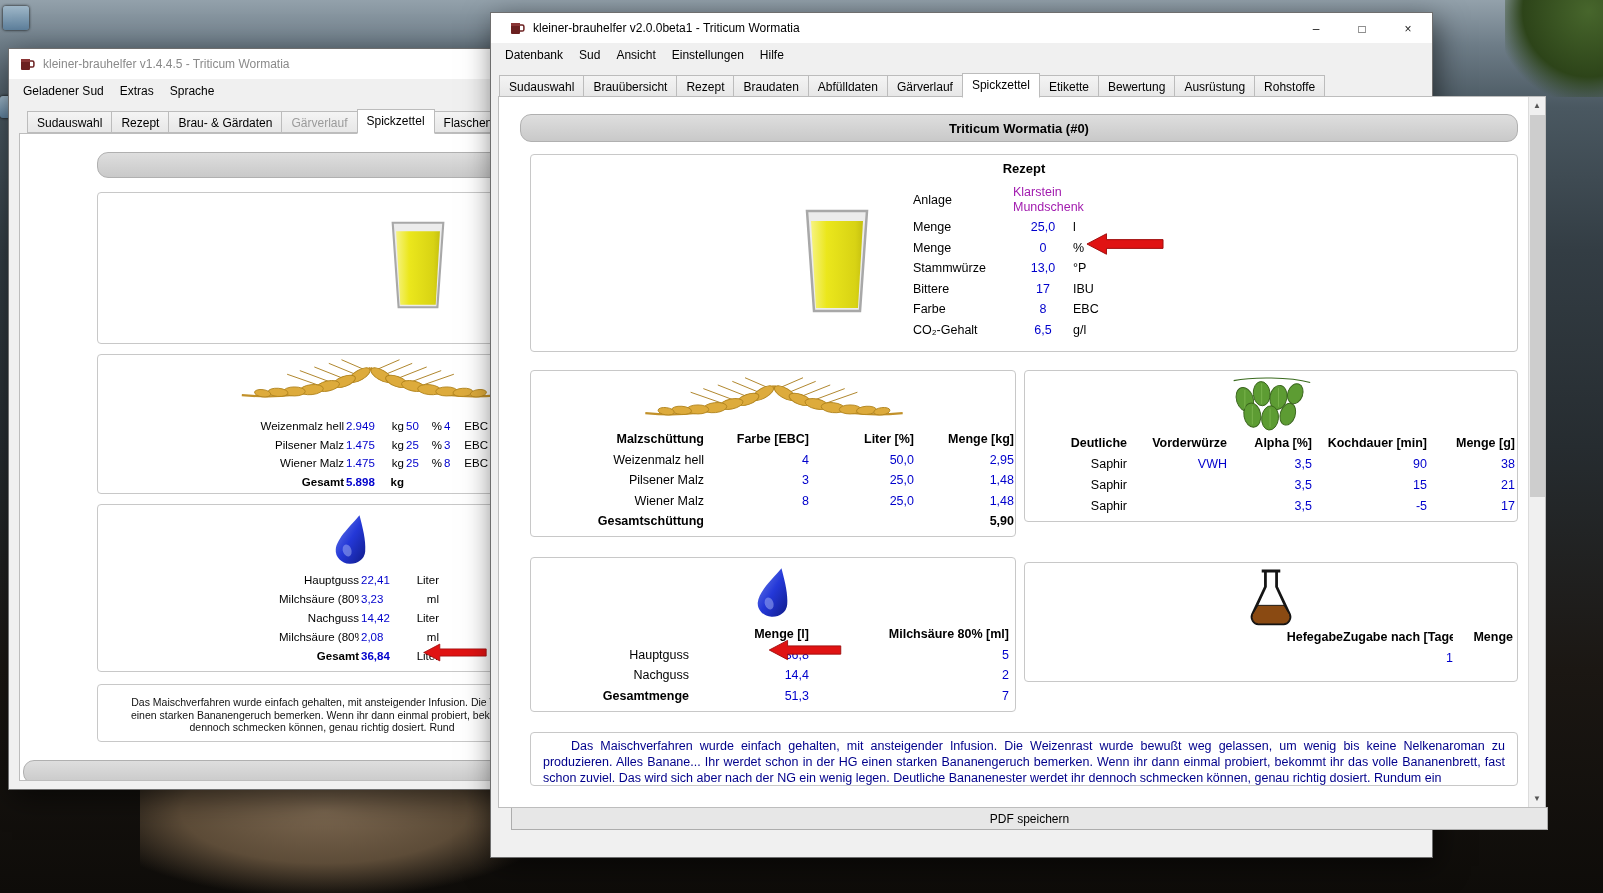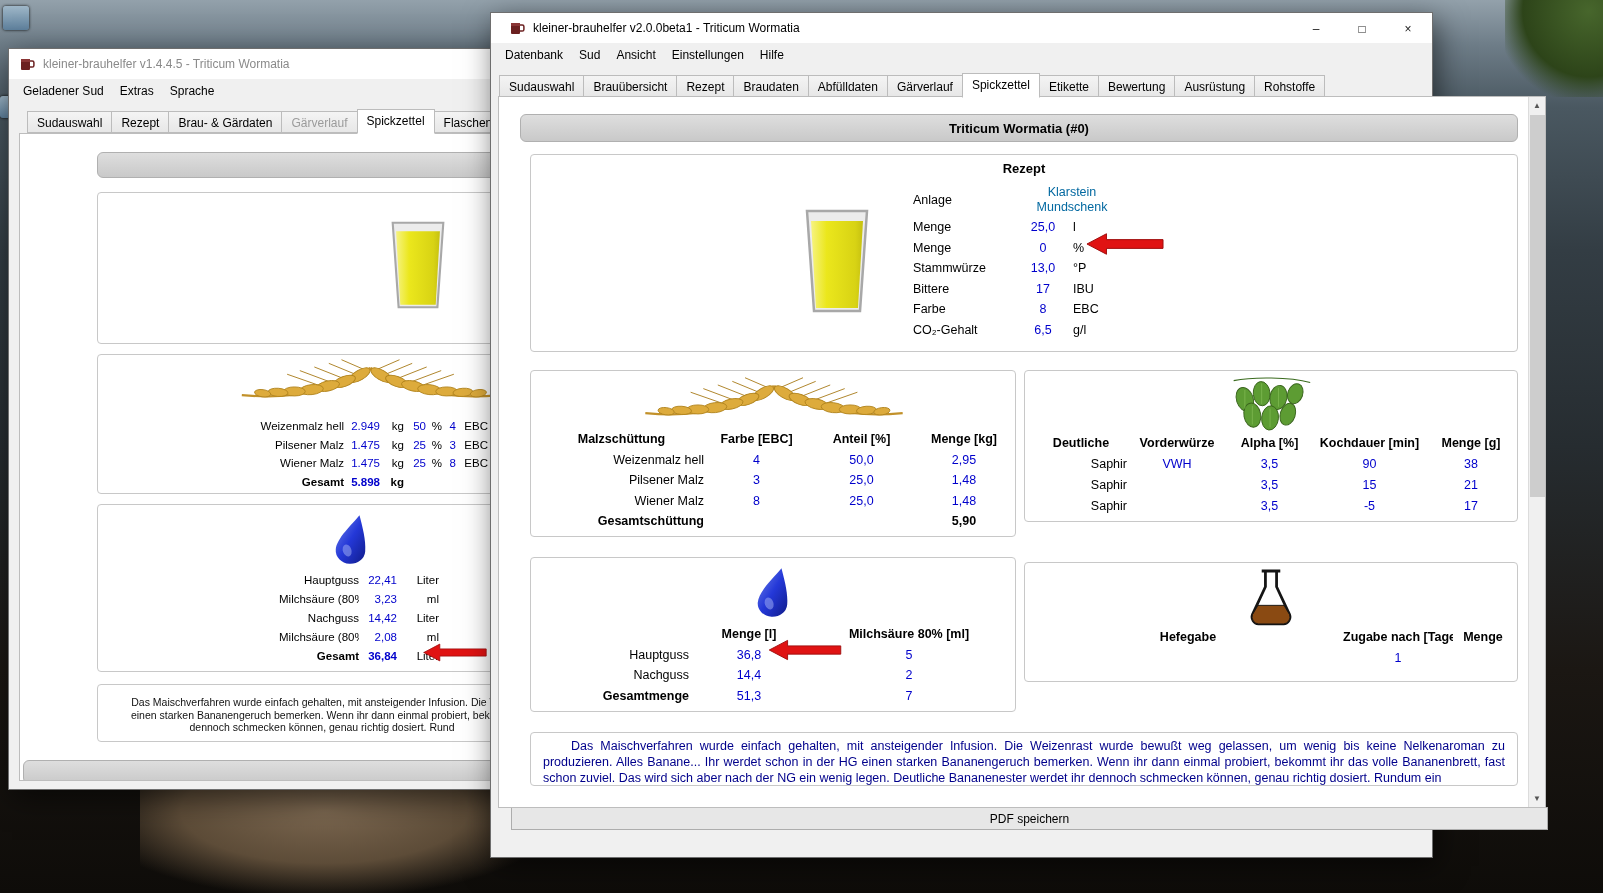--- a/index.html
+++ b/index.html
@@ -25,46 +25,46 @@
 .menu-item{font-size:12px;padding:3px 8px;color:#000}
 .tabstrip{position:absolute;top:60px;display:flex;align-items:flex-end;height:24px;z-index:3}
 .win1 .tabstrip{left:18px}
 .win2 .tabstrip{left:8px}
 .tab{font-size:12px;padding:4px 9px 3px;background:linear-gradient(#f4f4f4,#e7e7e7);border:1px solid #bcbcbc;margin-right:-1px;height:22px;white-space:nowrap;color:#000}
 .tab.active{background:#fff;height:25px;position:relative;z-index:4;margin-bottom:-1px;border-bottom:1px solid #fff}
 .tab.disabled{color:#9b9b9b}
 .panel{position:absolute;background:#fff;border:1px solid #bdbdbd;z-index:2}
 .win1 .panel{left:10px;top:84px;width:542px;height:648px;overflow:hidden}
 .win2 .panel{left:7px;top:83px;width:1048px;height:712px}
-.graybar{position:absolute;border:1px solid #b0b0b0;border-radius:6px;background:linear-gradient(#dedede,#c9c9c9)}
+.graybar{position:absolute;border:1px solid #b0b0b0;border-radius:11px;background:linear-gradient(#dedede,#c9c9c9)}
 .v2-pagetitle{left:21px;top:17px;width:998px;height:28px;display:flex;align-items:center;justify-content:center;font-weight:bold;font-size:13px}
 .box{position:absolute;background:#fff;border:1px solid #c8c8c8;border-radius:4px;overflow:hidden}
 .rez-box{left:31px;top:57px;width:988px;height:198px}
 .malz-box{left:31px;top:273px;width:486px;height:167px}
 .hop-box{left:525px;top:273px;width:494px;height:152px}
 .was-box{left:31px;top:460px;width:486px;height:155px}
 .hefe-box{left:525px;top:465px;width:494px;height:120px}
 .com-box{left:31px;top:635px;width:988px;height:54px;color:#00008b;font-size:12.5px;line-height:16px;padding:5px 12px 0;text-align:justify;text-indent:28px}
 .rez-head{position:absolute;left:0;right:0;top:6px;text-align:center;font-weight:bold;font-size:13px}
 .art{position:absolute}
 .rz-glass{left:274px;top:54px;width:64px;height:104px}
 .malz-art{left:98px;top:4px;width:290px;height:58px}
 .hop-art{left:196px;top:4px;width:100px;height:56px}
 .was-art{left:222px;top:8px;width:38px;height:54px}
 .hefe-art{left:220px;top:5px;width:52px;height:58px}
 .rz-rows{position:absolute;left:382px;top:28px;width:330px;font-size:12.5px}
 .rz-anlage{display:grid;grid-template-columns:100px 118px;min-height:34px}
 .rz-anlage .lab{line-height:34px}
-.rz-anlage .val{align-self:center;text-align:center;color:#0369a1;line-height:15px}
+.rz-anlage .val{align-self:center;text-align:left;color:#a21caf;line-height:15px}
 .rz-anlage .val span{display:block}
 .rz-row{display:grid;grid-template-columns:100px 60px 60px;height:20.5px;line-height:20.5px}
 .rz-row .v{color:#0000cc;text-align:center}
 .tbl{position:absolute;display:grid;font-size:12.5px}
 .tbl span{white-space:nowrap;overflow:hidden}
-.c{text-align:center}.l{text-align:right}.r{text-align:right}
+.c{text-align:right}.l{text-align:right}.r{text-align:left}
 .blue{color:#0000cc}.b{font-weight:bold}
 .malz-grid{left:8px;top:58px;grid-template-columns:165px 105px 105px 100px;grid-auto-rows:20.5px}
 .malz-grid span{line-height:20.5px}
 .hop-grid{left:10px;top:62px;grid-template-columns:92px 100px 85px 115px 88px;grid-auto-rows:21px}
 .hop-grid span{line-height:21px}
 .was-grid{left:8px;top:66px;grid-template-columns:150px 120px 200px;grid-auto-rows:20.5px}
 .was-grid span{line-height:20.5px}
 .hefe-grid{left:8px;top:64px;grid-template-columns:310px 110px 60px;grid-auto-rows:21px}
 .hefe-grid span{line-height:21px}
 .chkrow{position:absolute;left:22px;top:775px;display:flex;align-items:center;gap:6px;font-size:12px}
@@ -355,21 +355,21 @@
               <ellipse cx="31" cy="40" rx="9" ry="4" transform="rotate(8 31 40)"></ellipse>
             </g>
           </g>
         </defs>
         <use href="#earA"></use>
         <use href="#earA" transform="translate(300,0) scale(-1,1)"></use>
       </svg>
       <div class="tbl malz-grid">
         <span class="c b">Malzschüttung</span>
           <span class="c b">Farbe [EBC]</span>
-          <span class="c b">Anteil [%]</span>
+          <span class="c b">Liter [%]</span>
           <span class="c b">Menge [kg]</span>
         <span class="l">Weizenmalz hell</span>
           <span class="c blue">4</span>
           <span class="c blue">50,0</span>
           <span class="c blue">2,95</span>
         <span class="l">Pilsener Malz</span>
           <span class="c blue">3</span>
           <span class="c blue">25,0</span>
           <span class="c blue">1,48</span>
         <span class="l">Wiener Malz</span>

